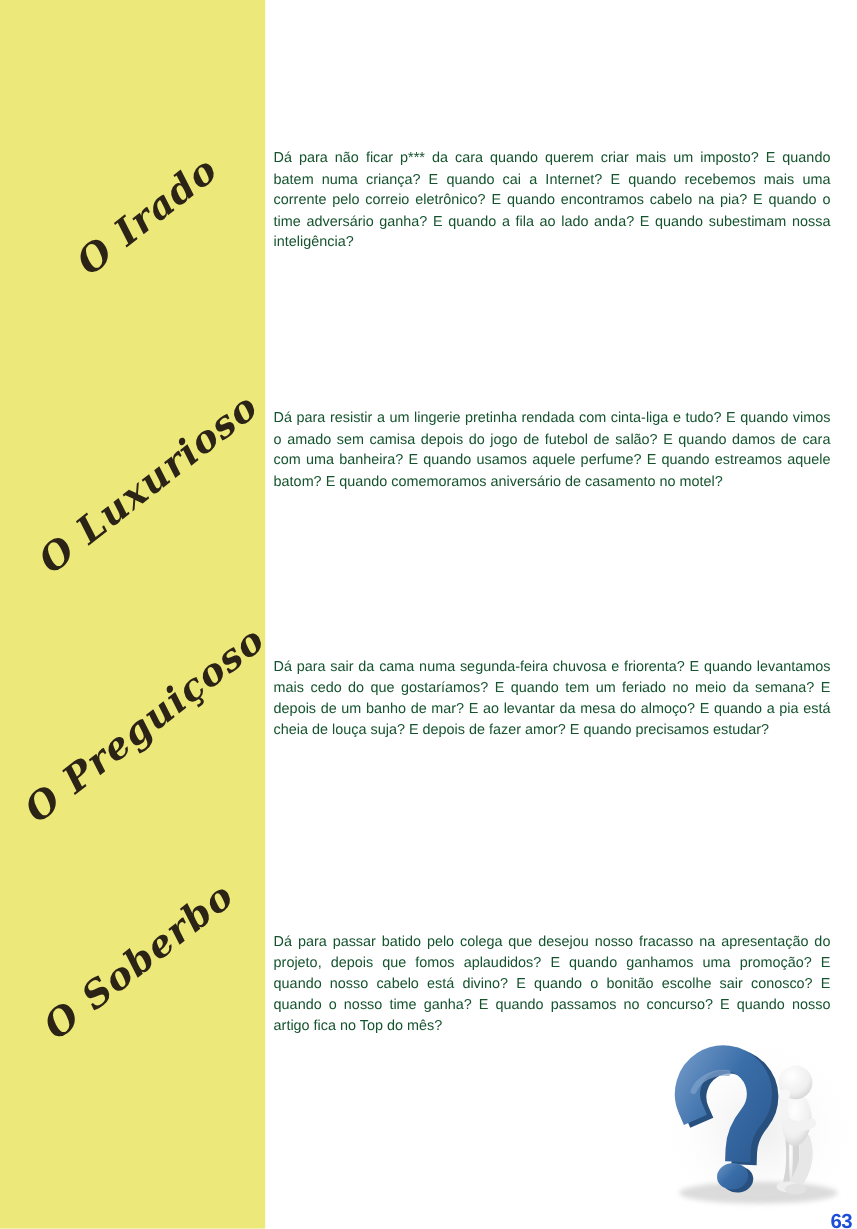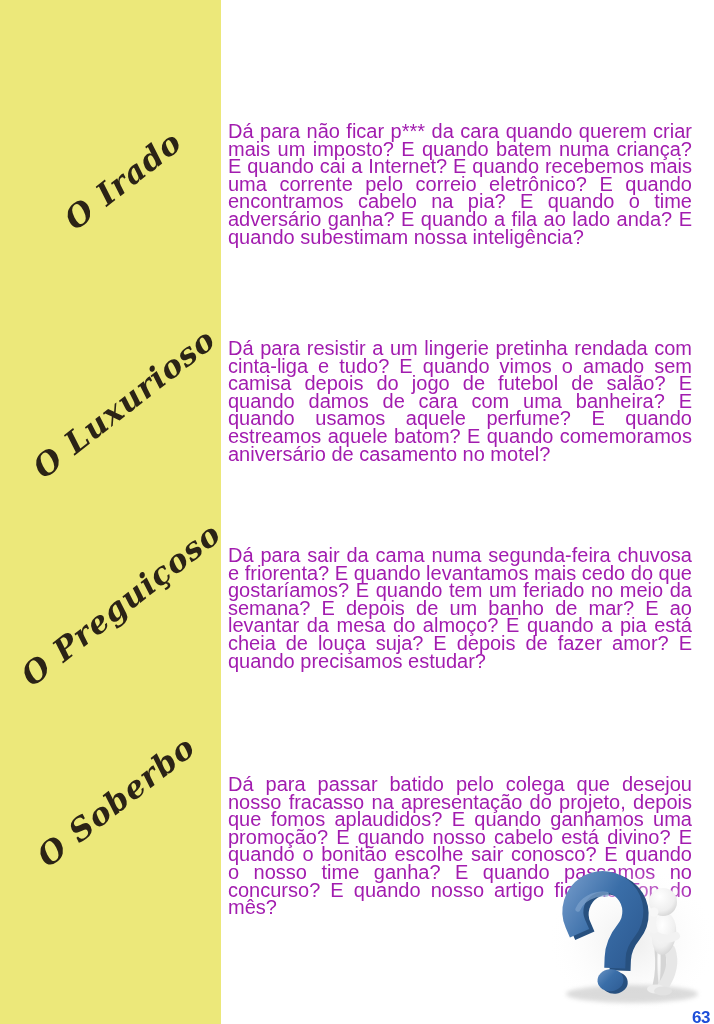--- a/index.html
+++ b/index.html
@@ -32,23 +32,23 @@
     white-space: nowrap;
   }
   .label-1 { left: 123px; top: 180px; }
   .label-2 { left: 124px; top: 403px; }
   .label-3 { left: 121px; top: 604px; }
   .label-4 { left: 116px; top: 801px; }
   .para {
     position: absolute;
     left: 228px;
     width: 464px;
-    font-size: 20px;
+    font-size: 12px;
     line-height: 17.6px;
-    color: #a21caf;
+    color: #14532d;
     text-align: justify;
   }
   .para-1 { top: 123px; }
   .para-2 { top: 340px; }
   .para-3 { top: 547px; }
   .para-4 { top: 776px; }
   .figure-wrap {
     position: absolute;
     left: 550px; top: 858px;
     width: 164px; height: 152px;

